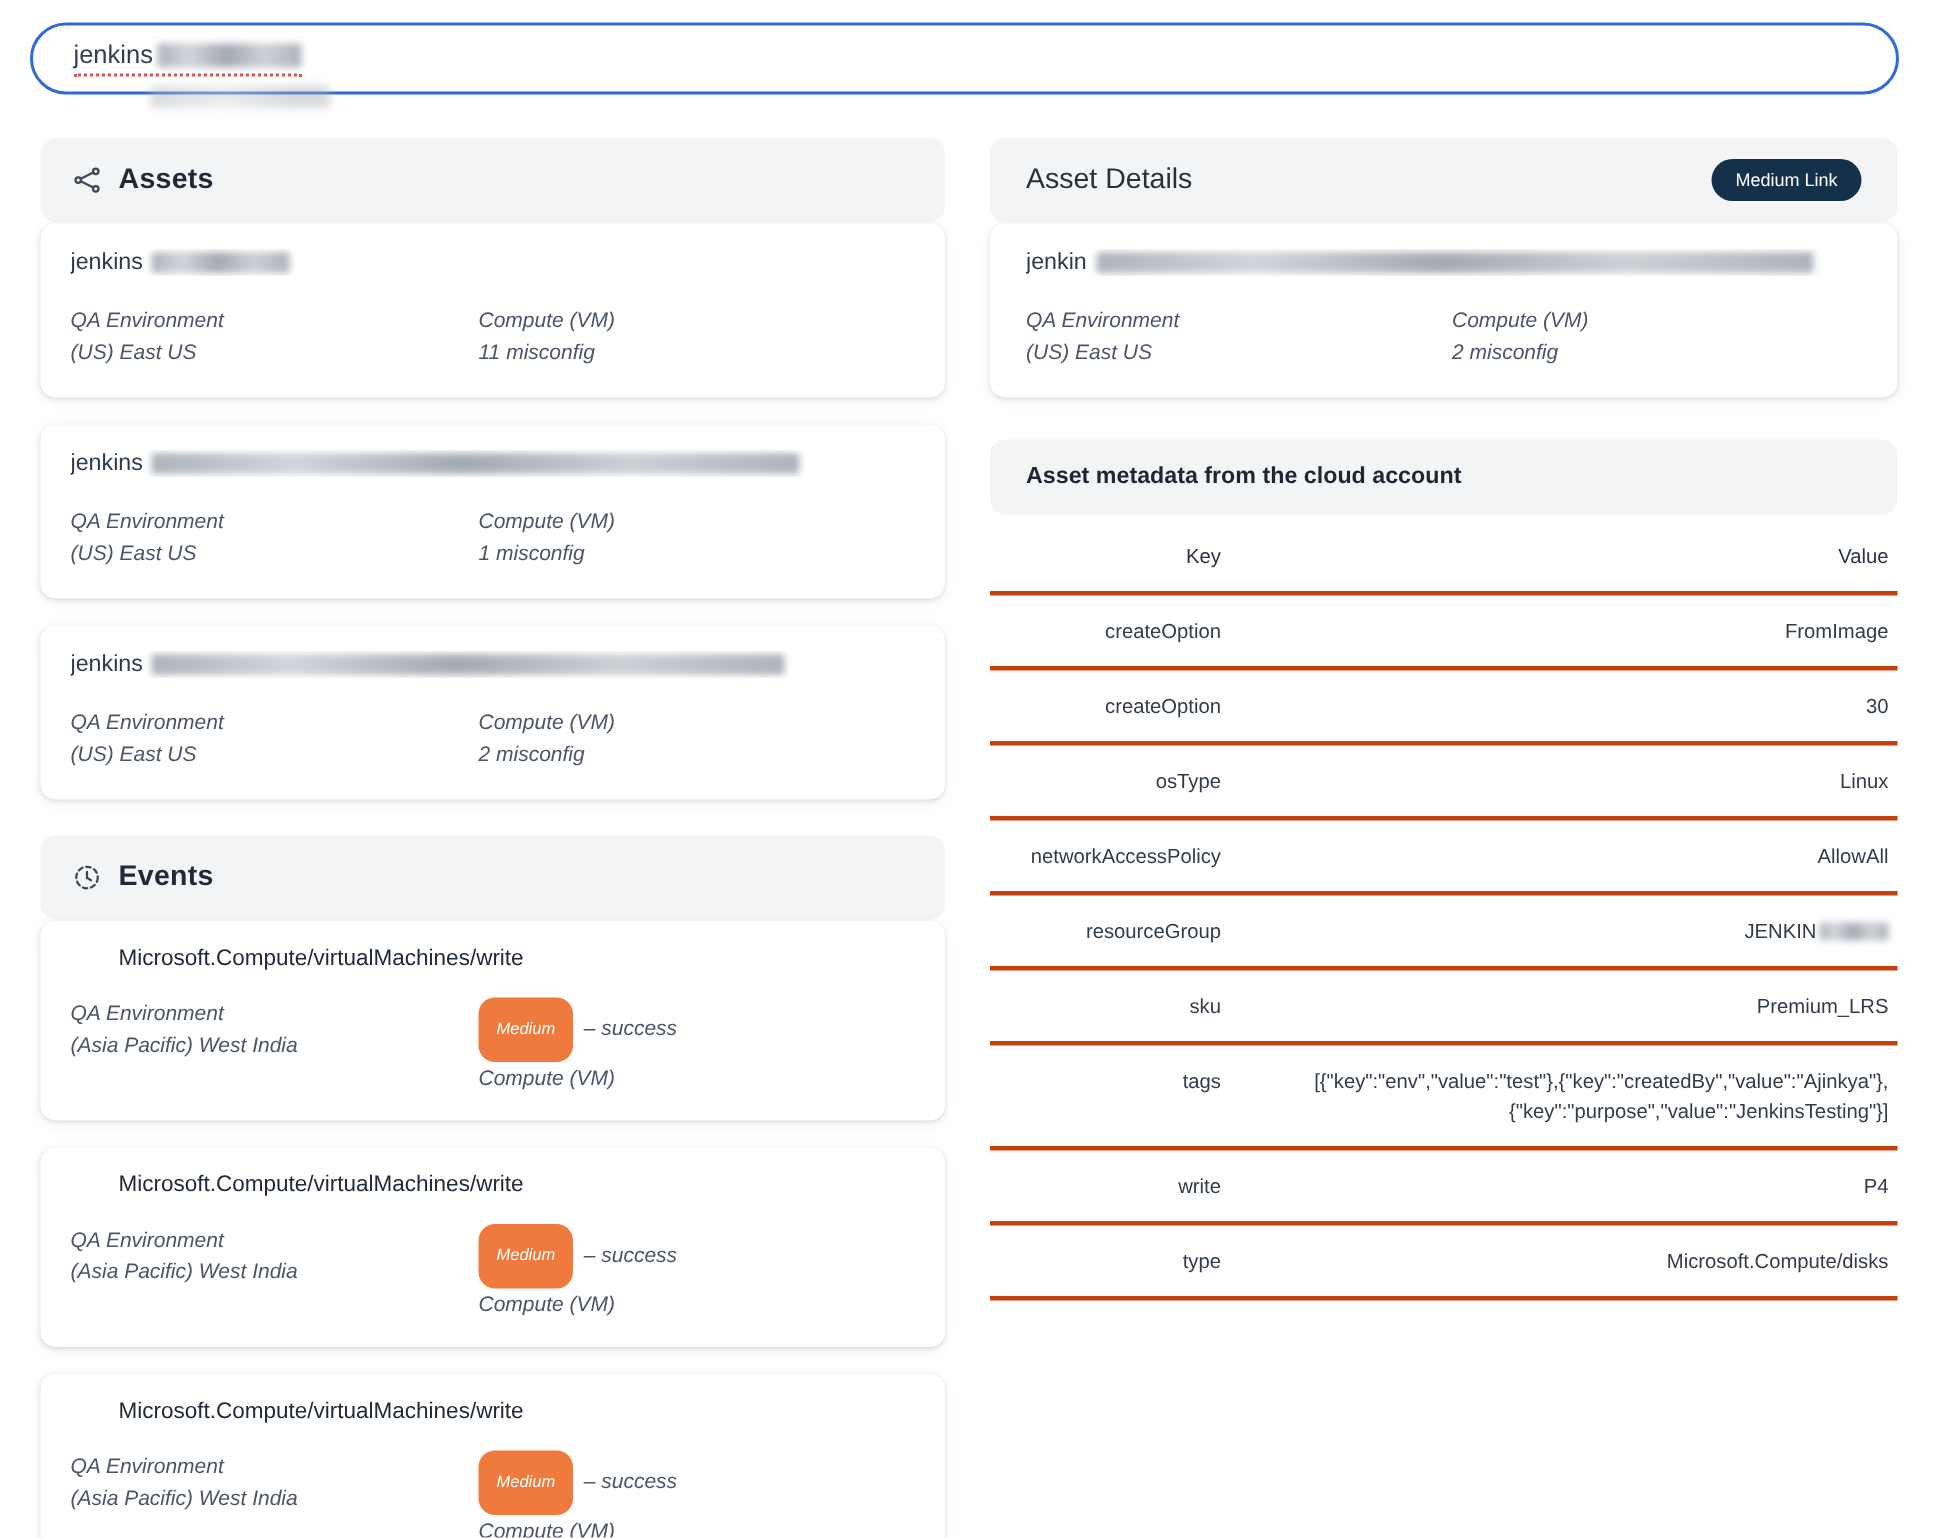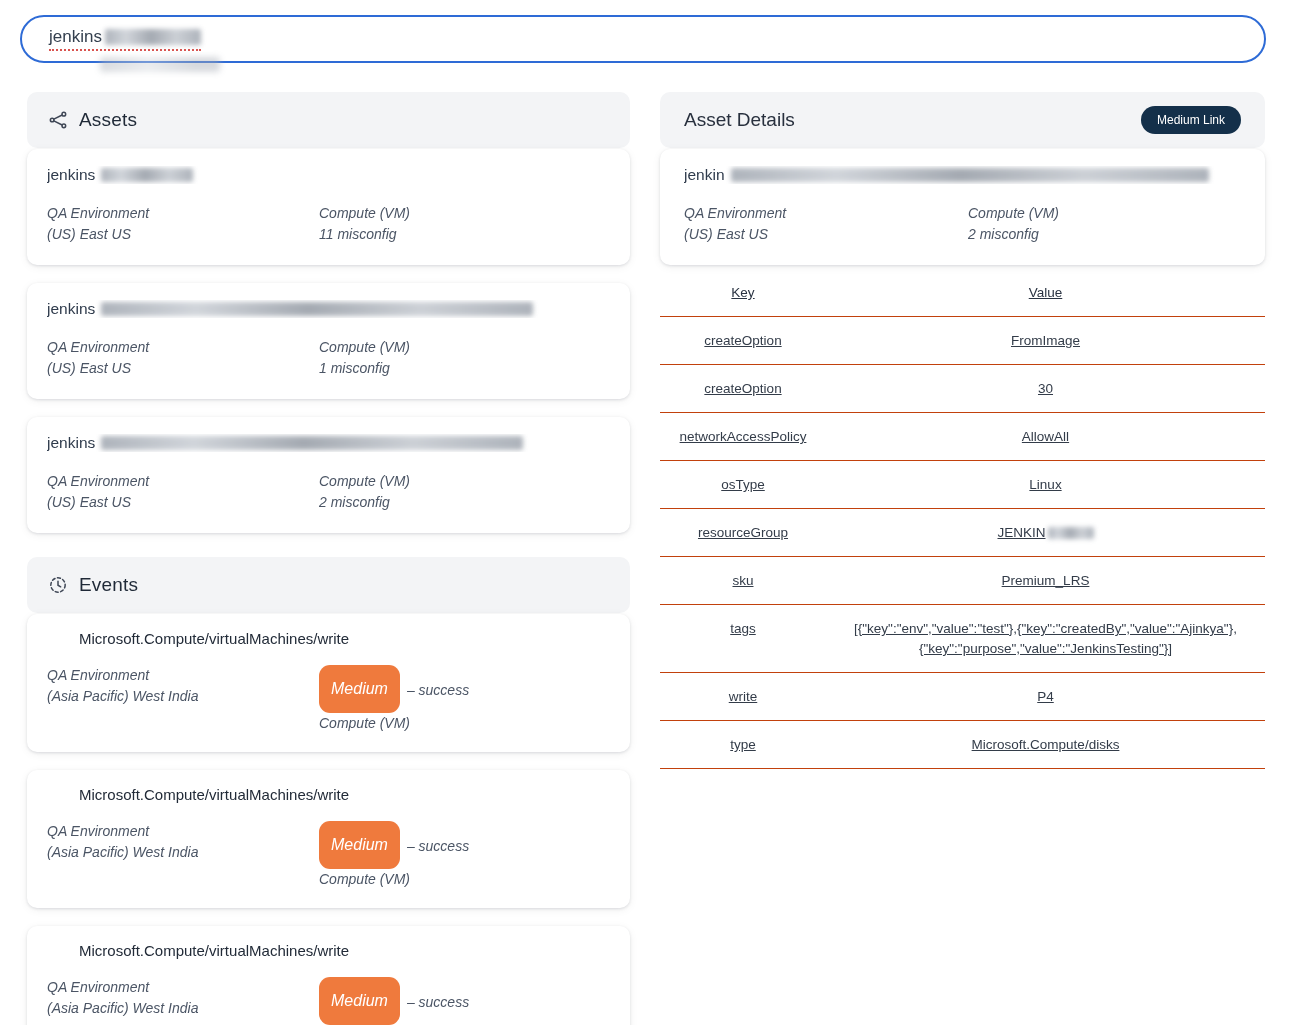--- a/index.html
+++ b/index.html
@@ -56,21 +56,21 @@
 
   
   .section-header {
     background:#f3f4f6;
     border-radius:10px;
     height:56px;
     display:flex; align-items:center; gap:11px;
     padding:0 21px;
   }
   .section-title {
-    font-size:19px; font-weight:400; color:#1f2937; letter-spacing:.2px;
+    font-size:19px; font-weight:700; color:#1f2937; letter-spacing:.2px;
   }
   .section-header.spread { justify-content:space-between; padding:0 24px; }
   .section-title-sm { font-size:19px; font-weight:500; color:#28303e; }
   .meta-header {
     background:#f3f4f6; border-radius:10px;
     height:50px; display:flex; align-items:center;
     padding:0 24px; margin-top:28px;
   }
   .meta-header .t { font-size:15.5px; font-weight:600; color:#1e2633; }
 
@@ -93,21 +93,21 @@
   .details-card .card-grid .c1 { width:284px; flex:0 0 284px; }
   .details-card { padding:17px 24px 20px; cursor:default; }
 
   .events-header { margin-top:24px; }
   .event-card { padding:16px 20px 18px; }
   .event-title { font-size:15px; font-weight:500; color:#222b38;margin-left:32px; }
   .event-card .card-grid { margin-top:18px; }
   .badge-medium {
     display:inline-block;
     background:#ef7a3d; color:#fff;
-    font-size:16px; line-height:1;
+    font-size:11px; line-height:1;
     padding:16px 12px; border-radius:11px;
     margin-right:7px;
     vertical-align:1px;
   }
   .partial-card {
     height:20px; padding:0; margin-top:18px;
     border-radius:10px 10px 0 0;
     cursor:default;
   }
 
@@ -121,26 +121,25 @@
     cursor:pointer;
   }
 
   
   .meta-table {
     width:100%; border-collapse:collapse; margin-top:4px;
     font-size:13.5px; color:#333c49;
     table-layout:fixed;
   }
   .meta-table th, .meta-table td {
-    text-align:center; vertical-align:top;
+    text-align:right; vertical-align:top;
     padding:14px 6px 13px 12px;
-    border-bottom:1px solid #c2410c;
+    border-bottom:3px solid #c2410c;
     line-height:20px;
     word-wrap:break-word;
-    text-decoration:underline;
   }
   .meta-table th { font-weight:500; color:#2a3342; }
   .meta-table .key-col { width:160px; }
   .icon { display:flex; align-items:center; }
 </style>
 </head>
 <body>
 
 <div class="search-bar">
   <span class="search-underline">
@@ -295,44 +294,47 @@
           <div>QA Environment</div>
           <div>(US) East US</div>
         </div>
         <div class="c2">
           <div>Compute (VM)</div>
           <div>2 misconfig</div>
         </div>
       </div>
     </div>
 
+    <div class="meta-header">
+      <span class="t">Asset metadata from the cloud account</span>
+    </div>
 
     <table class="meta-table">
       <thead>
         <tr>
           <th class="key-col">Key</th>
           <th>Value</th>
         </tr>
       </thead>
       <tbody>
         <tr>
           <td class="key-col">createOption</td>
           <td>FromImage</td>
         </tr>
         <tr>
           <td class="key-col">createOption</td>
           <td>30</td>
         </tr>
         <tr>
+          <td class="key-col">osType</td>
+          <td>Linux</td>
+        </tr>
+        <tr>
           <td class="key-col">networkAccessPolicy</td>
           <td>AllowAll</td>
-        </tr>
-        <tr>
-          <td class="key-col">osType</td>
-          <td>Linux</td>
         </tr>
         <tr>
           <td class="key-col">resourceGroup</td>
           <td>
             <span>JENKIN</span><span class="redact" style="width:46px;height:12px;margin-left:2px"></span>
           </td>
         </tr>
         <tr>
           <td class="key-col">sku</td>
           <td>Premium_LRS</td>

